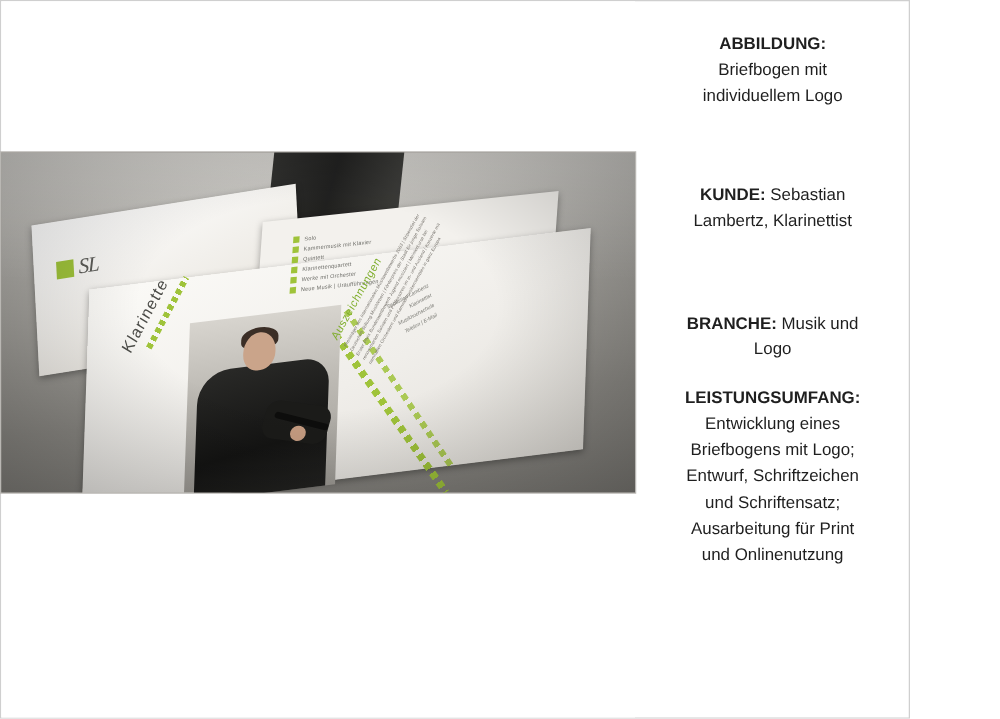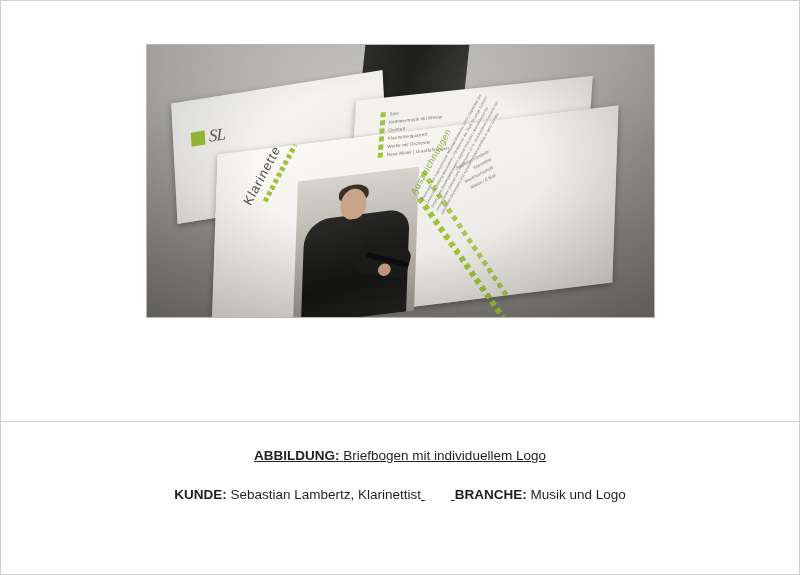--- a/index.html
+++ b/index.html
@@ -9,28 +9,27 @@
   }
   body {
     width: 800px;
     height: 575px;
     font-family: "Liberation Sans", sans-serif;
     color: #222222;
     overflow: hidden;
   }
   .page {
     position: relative;
-    width: 800px;
+    width: 728px;
     height: 575px;
     box-sizing: border-box;
     border: 1px solid #cfcfcf;
     background: #ffffff;
     display: flex;
-    flex-direction: column;
-    text-decoration: underline;
+    flex-direction: row;
   }
   
   .image-area {
     position: relative;
     flex: 0 0 420px;
     width: 100%;
     box-sizing: border-box;
     display: flex;
     align-items: center;
     justify-content: center;
@@ -332,20 +331,21 @@
   }
   .caption-row {
     margin-bottom: 18px;
   }
   .caption-row:last-child { margin-bottom: 0; }
   .lbl {
     font-weight: bold;
   }
   .inline-group {
     display: inline-block;
+    margin-top: 40px;
   }
   .gap {
     display: inline-block;
     width: 26px;
   }
 </style>
 </head>
 <body>
 
 <div class="page">
@@ -441,15 +441,22 @@
         <span class="lbl">KUNDE:</span>
         <span>Sebastian Lambertz, Klarinettist</span>
       </span>
       <span class="gap"></span>
       <span class="inline-group">
         <span class="lbl">BRANCHE:</span>
         <span>Musik und Logo</span>
       </span>
     </div>
 
+    <div class="caption-row">
+      <div>
+        <span class="lbl">LEISTUNGSUMFANG:</span>
+        <span>Entwicklung eines Briefbogens mit Logo;</span>
+      </div>
+      <div>Entwurf, Schriftzeichen und Schriftensatz; Ausarbeitung für Print und Onlinenutzung</div>
+    </div>
 
   </div>
 </div>
 
 </body></html>

